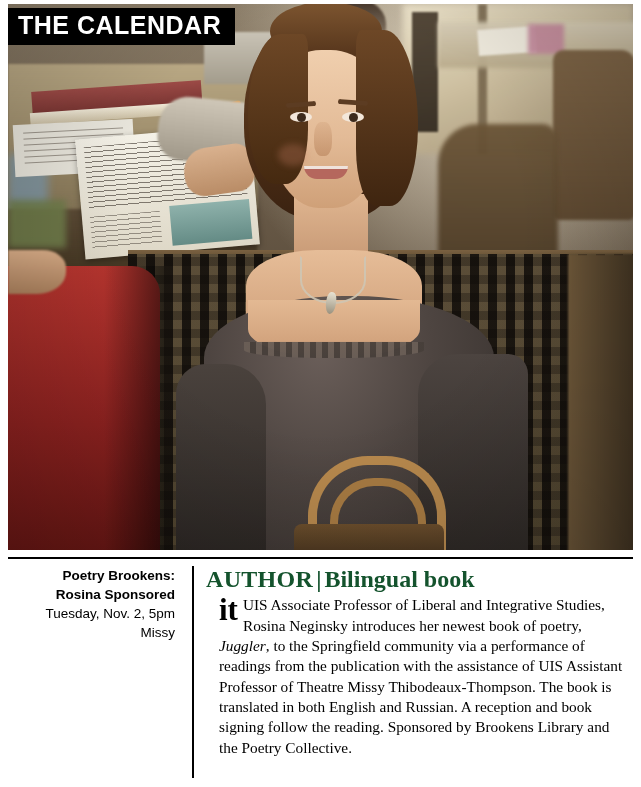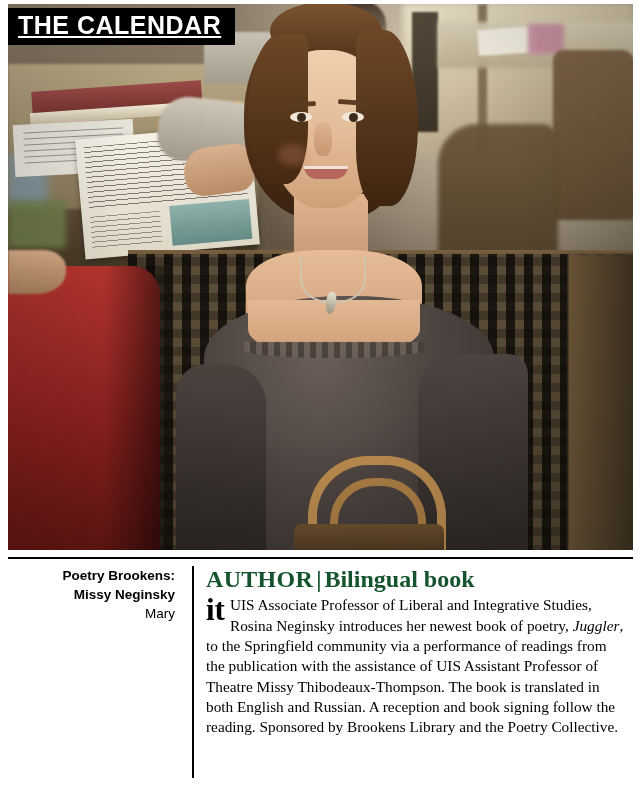--- a/index.html
+++ b/index.html
@@ -410,21 +410,20 @@
     left: 8px;
     top: 8px;
     background: #000000;
     color: #ffffff;
     padding: 5px 14px 7px 10px;
     font-family: "Liberation Sans", sans-serif;
     font-weight: bold;
     font-size: 25px;
     letter-spacing: .5px;
     line-height: 1;
-    text-decoration: underline;
   }
 
   
   .rule-top {
     position: absolute;
     left: 8px; top: 557px; width: 625px; height: 2px;
     background: #000;
   }
   .lower {
     position: absolute;
@@ -479,20 +478,21 @@
   }
   .kicker .sub {
     font-weight: bold;
   }
   .body-text {
     font-family: "Liberation Serif", serif;
     font-size: 15.3px;
     line-height: 1.33;
     color: #000;
     text-align: left;
+    margin-left: 13px;
   }
   .dropcap {
     float: left;
     font-family: "Liberation Serif", serif;
     font-weight: bold;
     font-size: 31px;
     line-height: 0.82;
     padding: 2px 5px 0 0;
   }
   .body-text i {
@@ -579,22 +579,23 @@
   </div>
 
   <div class="banner">THE CALENDAR</div>
 
   <div class="rule-top"></div>
 
   <div class="lower">
 
     <div class="left-col">
       <div class="bold">Poetry Brookens:</div>
-      <div class="bold">Missy Neginsky</div>
-      <div>Mary</div>
+      <div class="bold">Rosina Sponsored</div>
+      <div>Tuesday, Nov. 2, 5pm</div>
+      <div>Missy</div>
     </div>
 
     <div class="vrule"></div>
 
     <div class="right-col">
       <div class="kicker">
         <span class="lead">AUTHOR</span><span class="bar">|</span><span class="sub">Bilingual book</span>
       </div>
       <div class="body-text">
         <span class="dropcap">it</span><span>UIS Associate Professor of Liberal and Integrative Studies, Rosina Neginsky introduces her newest book of poetry, </span><i>Juggler</i><span>, to the Springfield community via a performance of readings from the publication with the assistance of UIS Assistant Professor of Theatre Missy Thibodeaux-Thompson. The book is translated in both English and Russian. A reception and book signing follow the reading. Sponsored by Brookens Library and the Poetry Collective.</span>

